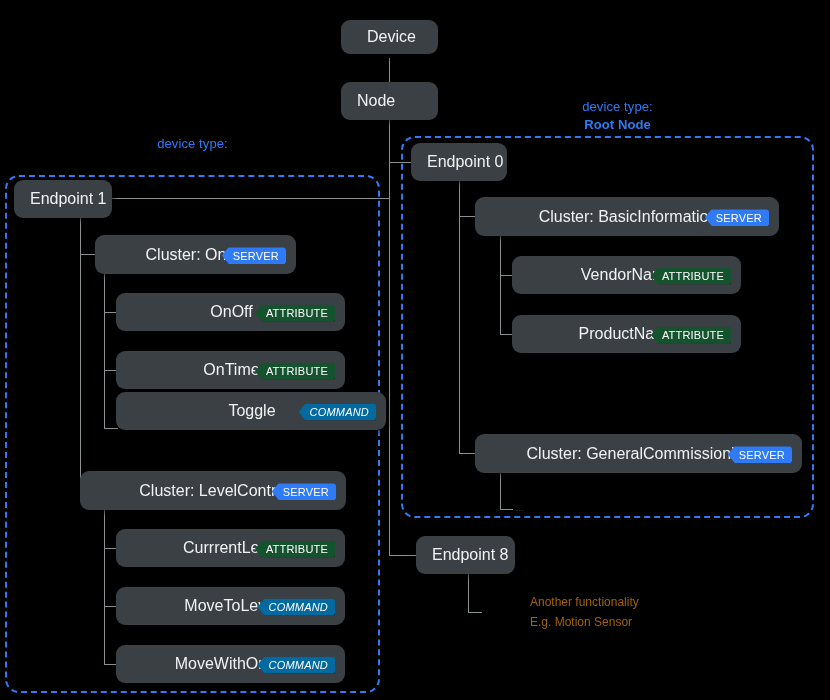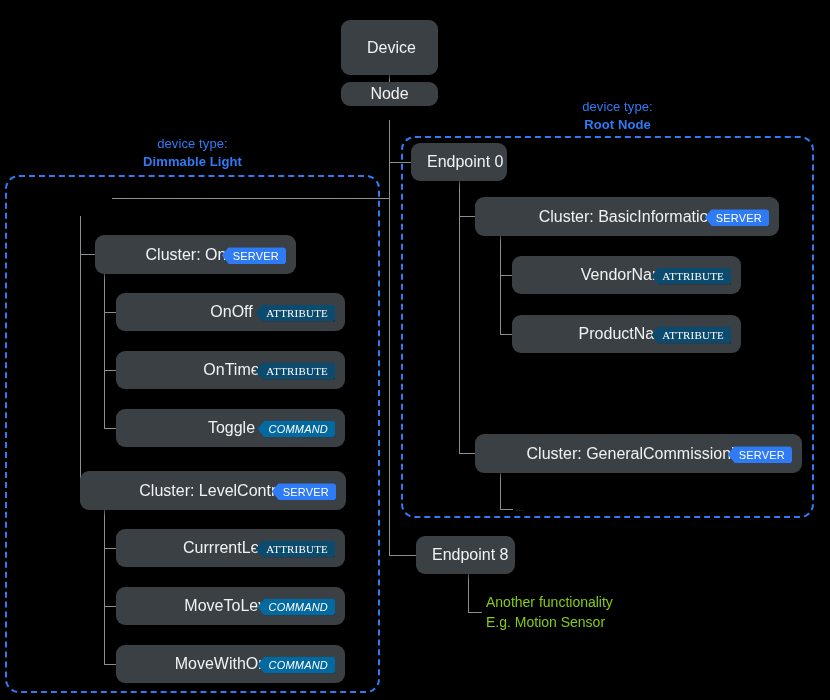--- a/index.html
+++ b/index.html
@@ -97,30 +97,31 @@
     font-size: 11px;
     font-weight: 400;
     color: #ffffff;
     letter-spacing: 0.2px;
     white-space: nowrap;
     border-radius: 0 3px 3px 0;
     filter: drop-shadow(1px 2px 1px rgba(0,0,0,0.6));
     clip-path: polygon(7px 0, 100% 0, 100% 100%, 7px 100%, 0 50%);
   }
   .badge.server    { background: #2f7bf6; }
-  .badge.attribute { background: #0c4a6e; font-family: Liberation Serif, serif; }
+  .badge.attribute { background: #14532d; }
   .badge.command   { background: #0369a1; font-style: italic; }
 
   
   .anno {
     position: absolute;
-    color: #84cc16;
-    font-size: 14px;
+    color: #a16207;
+    font-size: 12px;
     line-height: 20px;
     white-space: nowrap;
+    margin-left: 44px;
   }
   .anno .an-1 { display: block; font-style: normal; }
   .anno .an-2 { display: block; }
 
   .ellipsis {
     position: absolute;
     color: #6f7477;
     font-size: 7px;
     line-height: 7px;
     letter-spacing: 1px;
@@ -131,21 +132,20 @@
 <body>
 
 <div id="canvas">
 
   <div class="group-box" style="left:5px; top:175px; width:375px; height:518px;"></div>
 
   <div class="group-box" style="left:401px; top:136px; width:413px; height:382px;"></div>
 
   <div class="group-label" style="left:60px; top:135px; width:265px;">
     <span class="gl-top">device type:</span>
-    <span class="gl-bottom">Dimmable Light</span>
   </div>
 
   <div class="group-label" style="left:490px; top:98px; width:255px;">
     <span class="gl-top">device type:</span>
     <span class="gl-bottom">Root Node</span>
   </div>
 
   <div class="line v" style="left:389px; top:58px; height:24px;"></div>
 
   <div class="line v" style="left:389px; top:120px; height:435px;"></div>
@@ -178,32 +178,35 @@
   <div class="line h" style="left:500px; top:275px; width:13px;"></div>
   <div class="line h" style="left:500px; top:334px; width:13px;"></div>
 
   <div class="line v" style="left:500px; top:471px; height:38px;"></div>
   <div class="line h" style="left:500px; top:509px; width:13px;"></div>
   <div class="ellipsis" style="left:516px; top:505px;">...</div>
 
   <div class="line v" style="left:468px; top:573px; height:39px;"></div>
   <div class="line h" style="left:468px; top:612px; width:14px;"></div>
 
-  <div class="node plain" style="left:341px; top:20px; width:97px; height:55px; justify-content:center;padding-left:20px;">
+  <div class="node plain" style="left:341px; top:20px; width:97px; height:34px; justify-content:center;padding-left:20px;">
     <span class="lbl">Device</span>
   </div>
 
-  <div class="node plain" style="left:341px; top:82px; width:97px; height:24px; justify-content:center;">
+  <div class="node plain" style="left:341px; top:82px; width:97px; height:38px; ">
     <span class="lbl">Node</span>
   </div>
 
   <div class="node plain" style="left:411px; top:143px; width:96px; height:38px;">
     <span class="lbl">Endpoint 0</span>
   </div>
 
+  <div class="node plain" style="left:14px; top:180px; width:98px; height:38px;">
+    <span class="lbl">Endpoint 1</span>
+  </div>
 
   <div class="node plain" style="left:416px; top:536px; width:99px; height:38px;">
     <span class="lbl">Endpoint 8</span>
   </div>
 
   <div class="node tagged" style="left:95px; top:235px; width:201px; height:39px;">
     <span class="lbl">Cluster: OnOff</span>
     <span class="badge-wrap">
       <span class="badge server">SERVER</span>
     </span>
@@ -223,21 +226,21 @@
     </span>
   </div>
 
   <div class="node tagged elem" style="left:116px; top:351px; width:229px; height:38px;">
     <span class="lbl">OnTime</span>
     <span class="badge-wrap">
       <span class="badge attribute">ATTRIBUTE</span>
     </span>
   </div>
 
-  <div class="node tagged elem" style="left:116px; top:409px; width:229px; height:38px;">
+  <div class="node tagged elem" style="left:116px; top:392px; width:270px; height:38px;">
     <span class="lbl">Toggle</span>
     <span class="badge-wrap">
       <span class="badge command">COMMAND</span>
     </span>
   </div>
 
   <div class="node tagged elem" style="left:116px; top:529px; width:229px; height:38px;">
     <span class="lbl">CurrrentLevel</span>
     <span class="badge-wrap">
       <span class="badge attribute">ATTRIBUTE</span>

